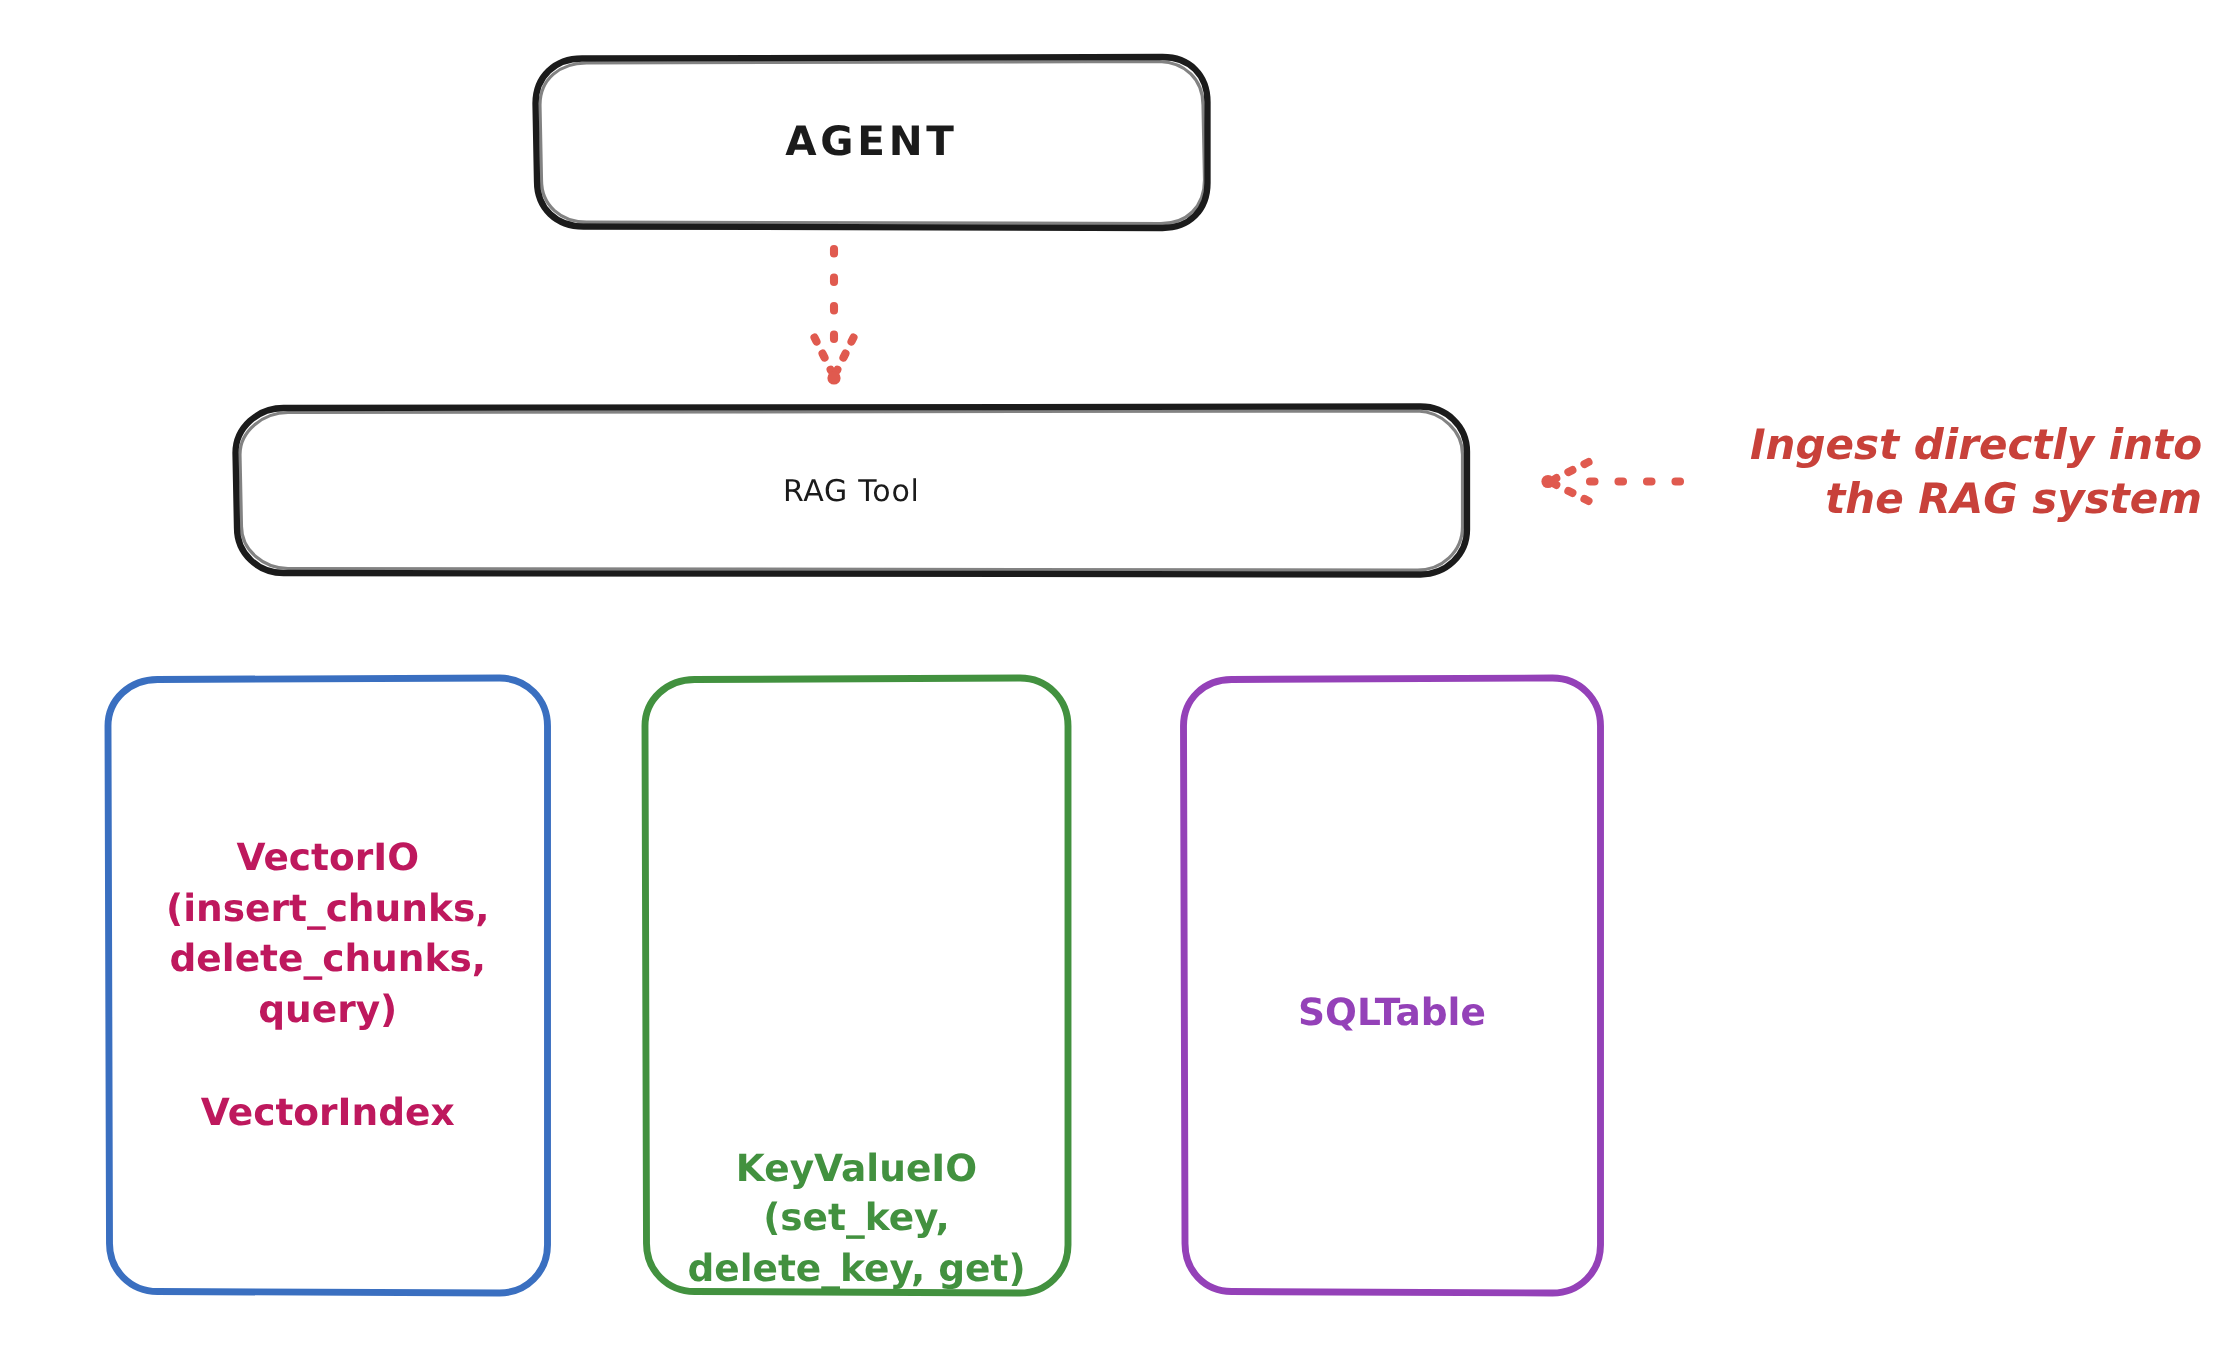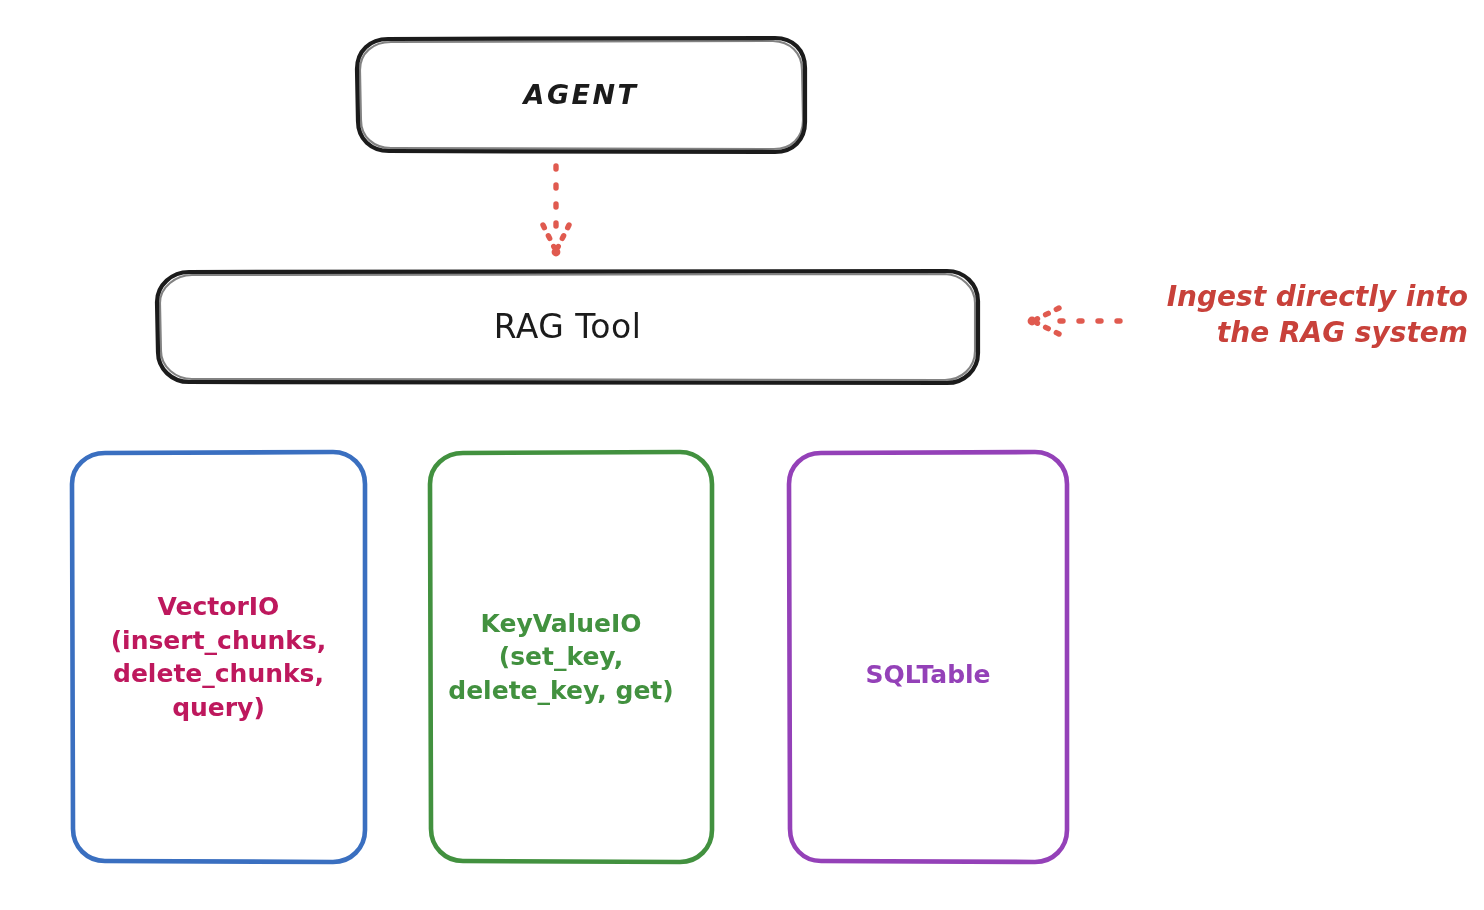--- a/index.html
+++ b/index.html
@@ -37,46 +37,45 @@
   }
 
   
   #agent-node {
     left: 357px; top: 38px;
     width: 448px; height: 114px;
   }
   #agent-node .node-label {
     font-family: "DejaVu Sans", sans-serif;
     font-size: 27px;
-    font-style: italic;
     font-weight: 600;
     letter-spacing: 2.5px;
     color: #1b1b1b;
   }
 
   
   #ragtool-node {
     left: 157px; top: 271px;
     width: 821px; height: 112px;
   }
   #ragtool-node .node-label {
-    font-size: 33px;
+    font-size: 20px;
     font-weight: 500;
     letter-spacing: 0.5px;
     color: #1b1b1b;
   }
 
   
   #vectorio-node {
     left: 72px; top: 452px;
     width: 293px; height: 410px;
   }
   #keyvalueio-node {
-    left: 420px; top: 452px;
-    width: 282px; height: 410px;
+    left: 430px; top: 452px;
+    width: 282px; height: 410px; justify-content: flex-end;
   }
   #relationalio-node {
     left: 789px; top: 452px;
     width: 278px; height: 410px;
   }
   .store .node-label {
     font-size: 25px;
     font-weight: 600;
     line-height: 1.34;
   }
@@ -196,20 +195,21 @@
 
 <div class="node" id="ragtool-node">
   <div class="node-label">RAG Tool</div>
 </div>
 
 <div class="node store" id="vectorio-node">
   <div class="node-label">VectorIO
 (insert_chunks,
 delete_chunks,
 query)</div>
+  <div class="node-label secondary">VectorIndex</div>
 </div>
 
 <div class="node store" id="keyvalueio-node">
   <div class="node-label">KeyValueIO
 (set_key,
 delete_key, get)</div>
 </div>
 
 <div class="node store" id="relationalio-node">
   <div class="node-label secondary">SQLTable</div>

